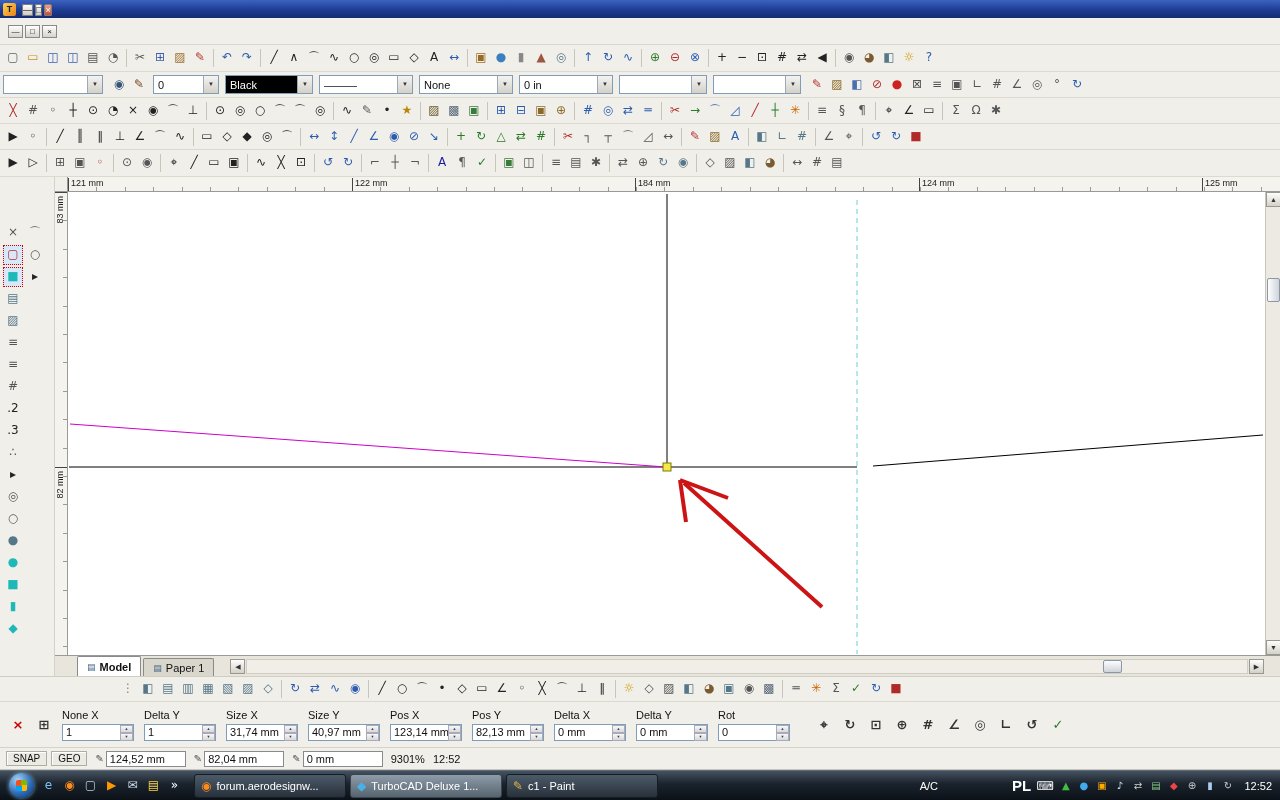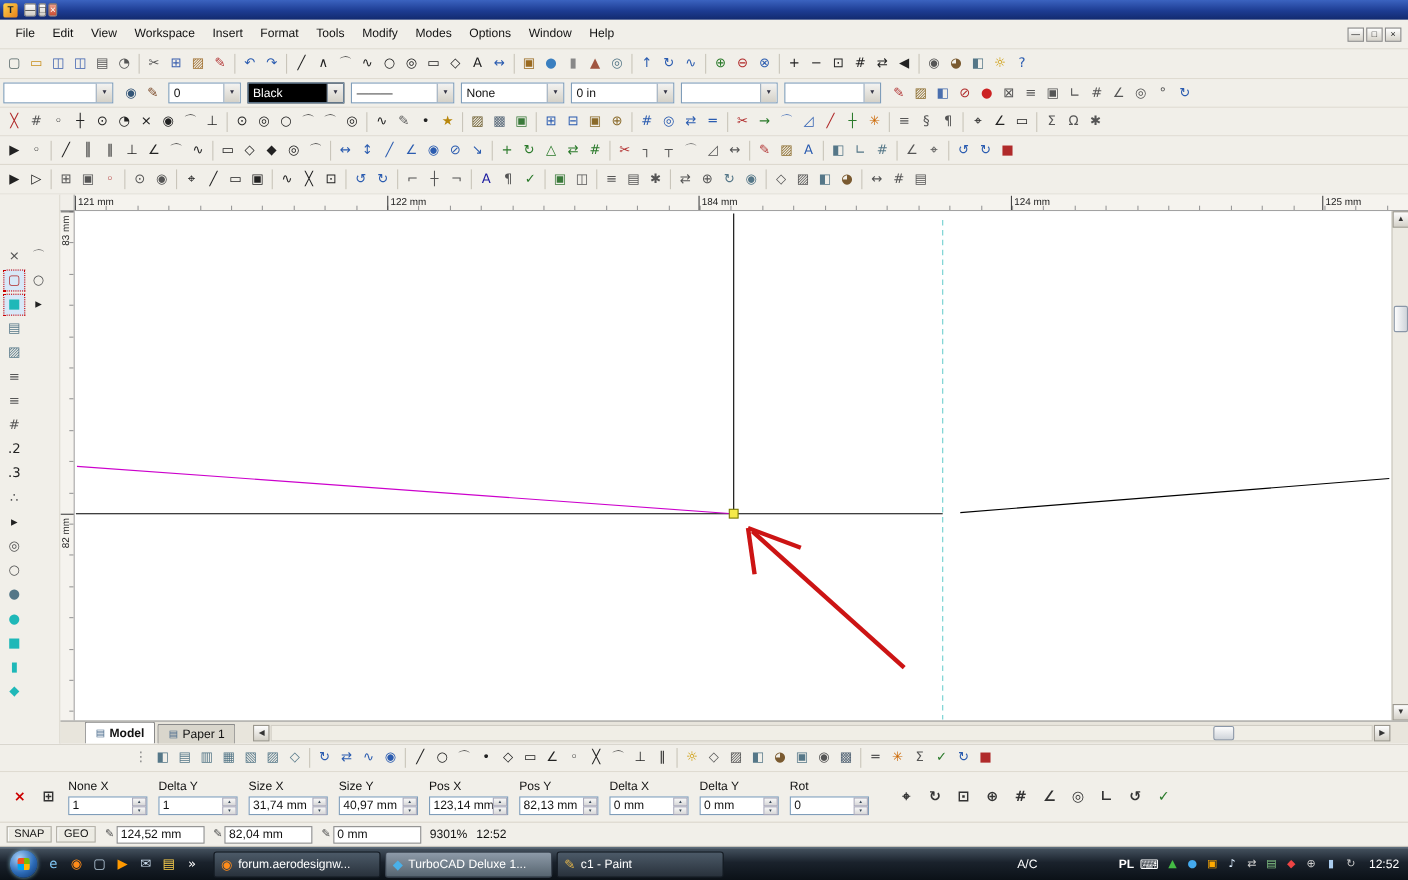--- a/index.html
+++ b/index.html
@@ -115,53 +115,39 @@
   .quick .tbtn{width:19px;color:#fff}
   .tasks{display:flex;gap:4px}
   .task{width:152px;height:24px;border-radius:3px;background:linear-gradient(#4c5a68,#28313b);
         border:1px solid #151c24;display:flex;align-items:center;gap:5px;padding:0 6px;
         color:#fff;font-size:11px;overflow:hidden;white-space:nowrap}
   .task.active{background:linear-gradient(#8e9ba9,#56646f);border-color:#3a4450}
   .ticon{font-size:12px;flex:none;font-family:"DejaVu Sans",sans-serif}
   .tlabel{overflow:hidden;text-overflow:ellipsis}
   .ac{margin-left:auto;margin-right:74px;font-size:11px;color:#fff}
   .tray{display:flex;align-items:center;gap:5px;padding-right:4px}
-  .lang{font-size:11px;font-weight:bold}
+  .lang{font-size:15px;font-weight:bold}
   .kbd{font-size:12px;font-family:"DejaVu Sans",sans-serif}
   .trayicons{display:flex;gap:3px}
   .trayicons .tbtn{width:15px;height:16px;line-height:16px;font-size:10px}
   .clock{font-size:11px;margin-left:4px}
 </style>
 </head>
 <body>
 
 <div class="app">
 
   <div class="titlebar">
     <span class="appicon">T</span>
     <span>
       <span class="wbtn">—</span><span class="wbtn">□</span><span class="wbtn close">×</span>
     </span>
   </div>
 
   <div class="menubar">
-    <span id="menu-items" class="mitems">
-        <span class="mitem">File</span>
-        <span class="mitem">Edit</span>
-        <span class="mitem">View</span>
-        <span class="mitem">Workspace</span>
-        <span class="mitem">Insert</span>
-        <span class="mitem">Format</span>
-        <span class="mitem">Tools</span>
-        <span class="mitem">Modify</span>
-        <span class="mitem">Modes</span>
-        <span class="mitem">Options</span>
-        <span class="mitem">Window</span>
-        <span class="mitem">Help</span>
-      </span>
     <span>
       <span class="mdibtn">—</span><span class="mdibtn">□</span><span class="mdibtn">×</span>
     </span>
   </div>
 
   <div class="toolbar" id="row1">
       <span class="tbtn" style="color: rgb(85, 102, 102);">▢</span>
       <span class="tbtn" style="color: rgb(200, 144, 32);">▭</span>
       <span class="tbtn" style="color: rgb(58, 95, 174);">◫</span>
       <span class="tbtn" style="color: rgb(58, 95, 174);">◫</span>

